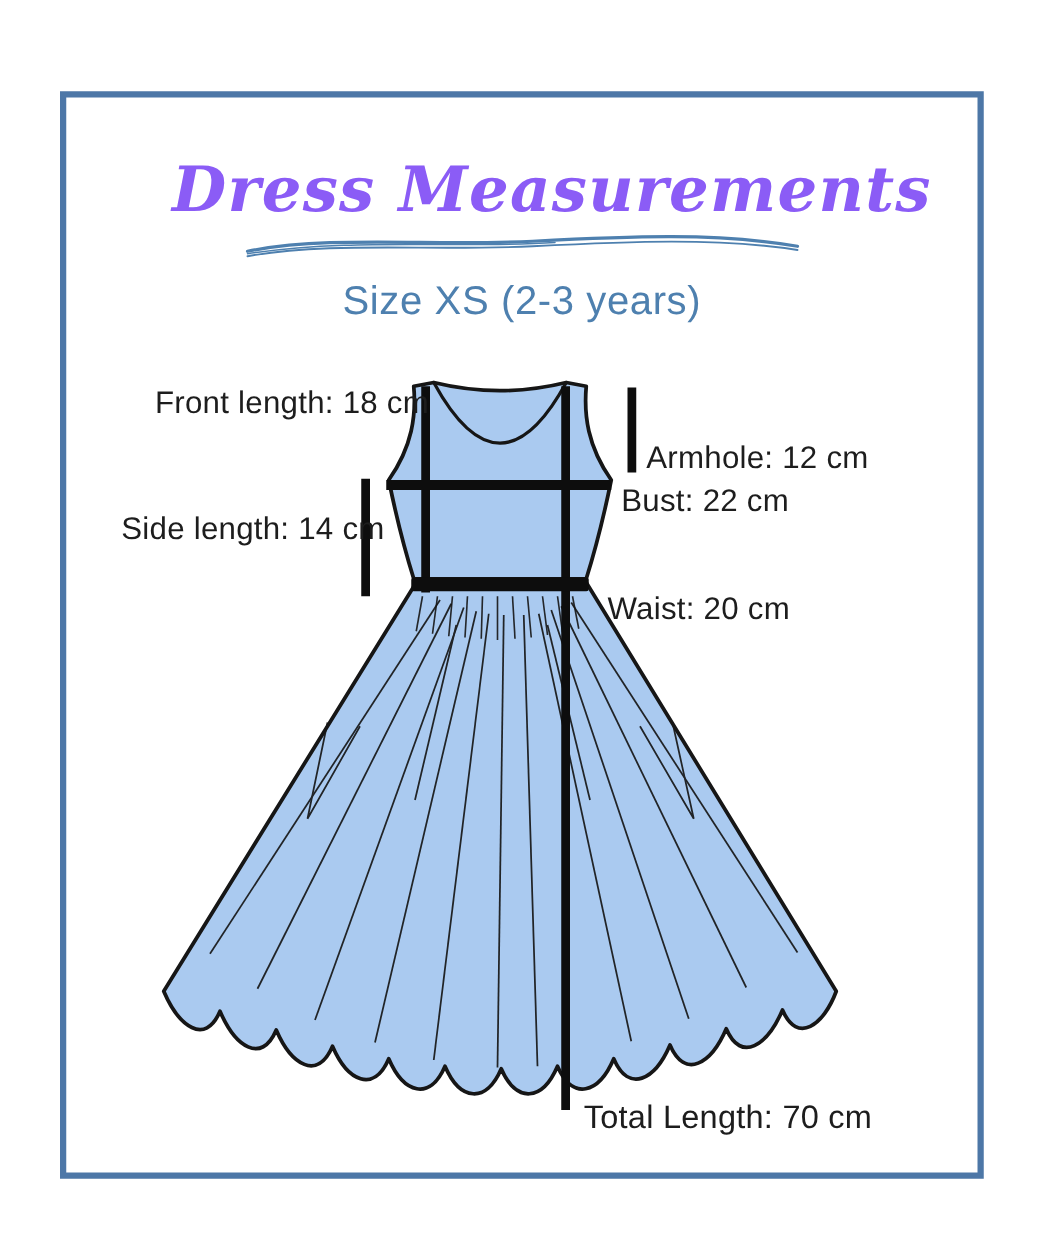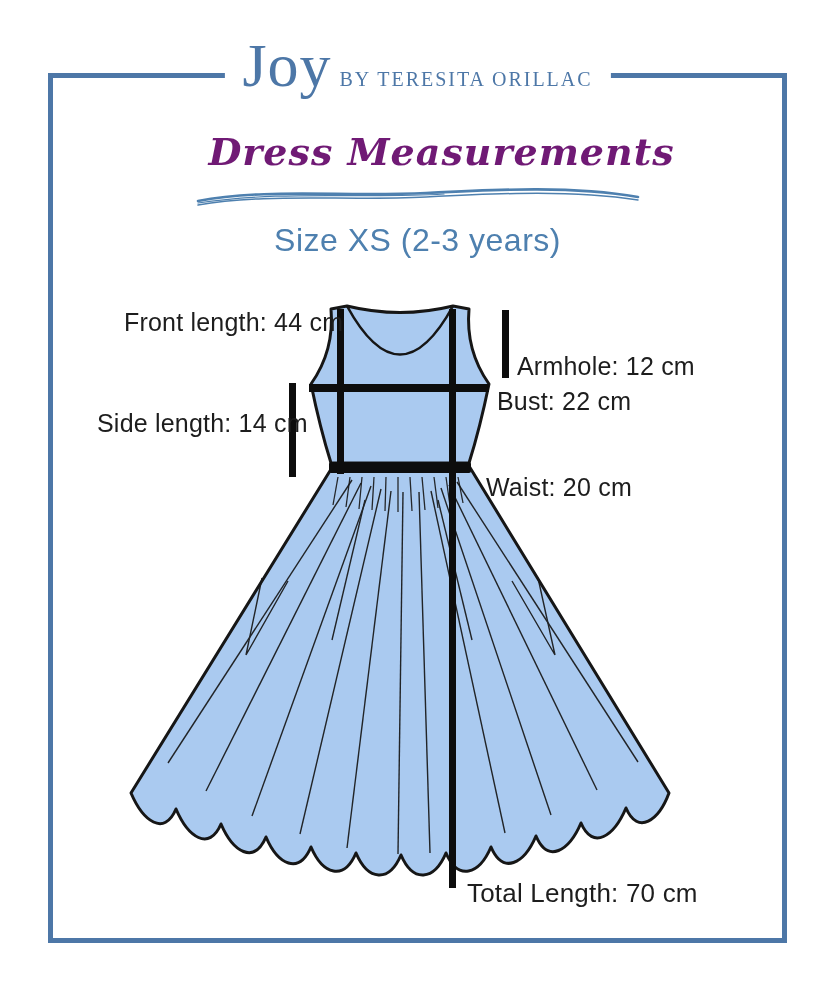--- a/index.html
+++ b/index.html
@@ -15,21 +15,21 @@
         background:#ffffff;padding:0 18px;display:flex;align-items:baseline;gap:8px;
         z-index:3;white-space:nowrap;}
   .logo .brand{font-family:"Liberation Serif",serif;font-size:62px;line-height:70px;
         color:#4d77a7;font-weight:400;letter-spacing:1px;}
   .logo .byline{font-family:"Liberation Serif",serif;font-size:20px;color:#4d77a7;
         letter-spacing:2px;}
 
   
   .title-block{position:absolute;top:124px;left:0;width:835px;text-align:center;z-index:2;}
   .main-title{font-family:"DejaVu Serif",serif;font-style:italic;font-weight:700;
-        font-size:38px;line-height:56px;color:#701a75;letter-spacing:1px;margin-left:48px;}
+        font-size:50px;line-height:56px;color:#8b5cf6;letter-spacing:1px;margin-left:48px;}
   .squiggle{display:block;margin:2px auto 0 auto;}
   .subtitle{margin-top:10px;font-size:32px;color:#4e80af;letter-spacing:0.5px;}
 
   
   .dress-svg{position:absolute;left:0;top:0;width:835px;height:1000px;z-index:1;}
 
   
   .m-label{position:absolute;white-space:nowrap;color:#1d1d1d;font-size:25px;
         letter-spacing:0.2px;z-index:2;}
   .m-front {left:124px;top:308px;}
@@ -39,24 +39,20 @@
   .m-waist{left:486px;top:473px;}
   .m-total{left:467px;top:878px;font-size:26px;}
 </style>
 </head>
 <body>
 
 <div id="page">
 
   <div class="frame"></div>
 
-  <div class="logo">
-    <span class="brand">Joy</span>
-    <span class="byline">BY TERESITA ORILLAC</span>
-  </div>
 
   <div class="title-block">
     <div class="main-title">Dress Measurements</div>
     <svg class="squiggle" width="448" height="30" viewBox="0 0 448 30">
       <path d="M 4,19 C 70,6 150,15 232,11 C 310,7 380,4 444,15" fill="none" stroke="#4e80af" stroke-width="2.6" stroke-linecap="round"></path>
       <path d="M 4,23 C 70,11 150,19 232,15 C 310,11 380,8 444,18" fill="none" stroke="#4e80af" stroke-width="1.5" stroke-linecap="round"></path>
       <path d="M 4,21 C 90,8 170,17 250,12" fill="none" stroke="#4e80af" stroke-width="1.2" stroke-linecap="round"></path>
     </svg>
     <div class="subtitle">Size XS (2-3 years)</div>
   </div>
@@ -128,20 +124,20 @@
     <g fill="#0d0d0d">
       <rect x="337" y="309" width="7" height="165"></rect>
       <rect x="449" y="309" width="7" height="579"></rect>
       <rect x="309" y="384" width="180" height="8"></rect>
       <rect x="329" y="462" width="142" height="11" rx="2"></rect>
       <rect x="502" y="310" width="7" height="68"></rect>
       <rect x="289" y="383" width="7" height="94"></rect>
     </g>
   </svg>
 
-  <div class="m-label m-front">Front length: 44 cm</div>
+  <div class="m-label m-front">Front length: 18 cm</div>
   <div class="m-label m-armhole">Armhole: 12 cm</div>
   <div class="m-label m-bust">Bust: 22 cm</div>
   <div class="m-label m-side">Side length: 14 cm</div>
   <div class="m-label m-waist">Waist: 20 cm</div>
   <div class="m-label m-total">Total Length: 70 cm</div>
 
 </div>
 
 </body></html>

